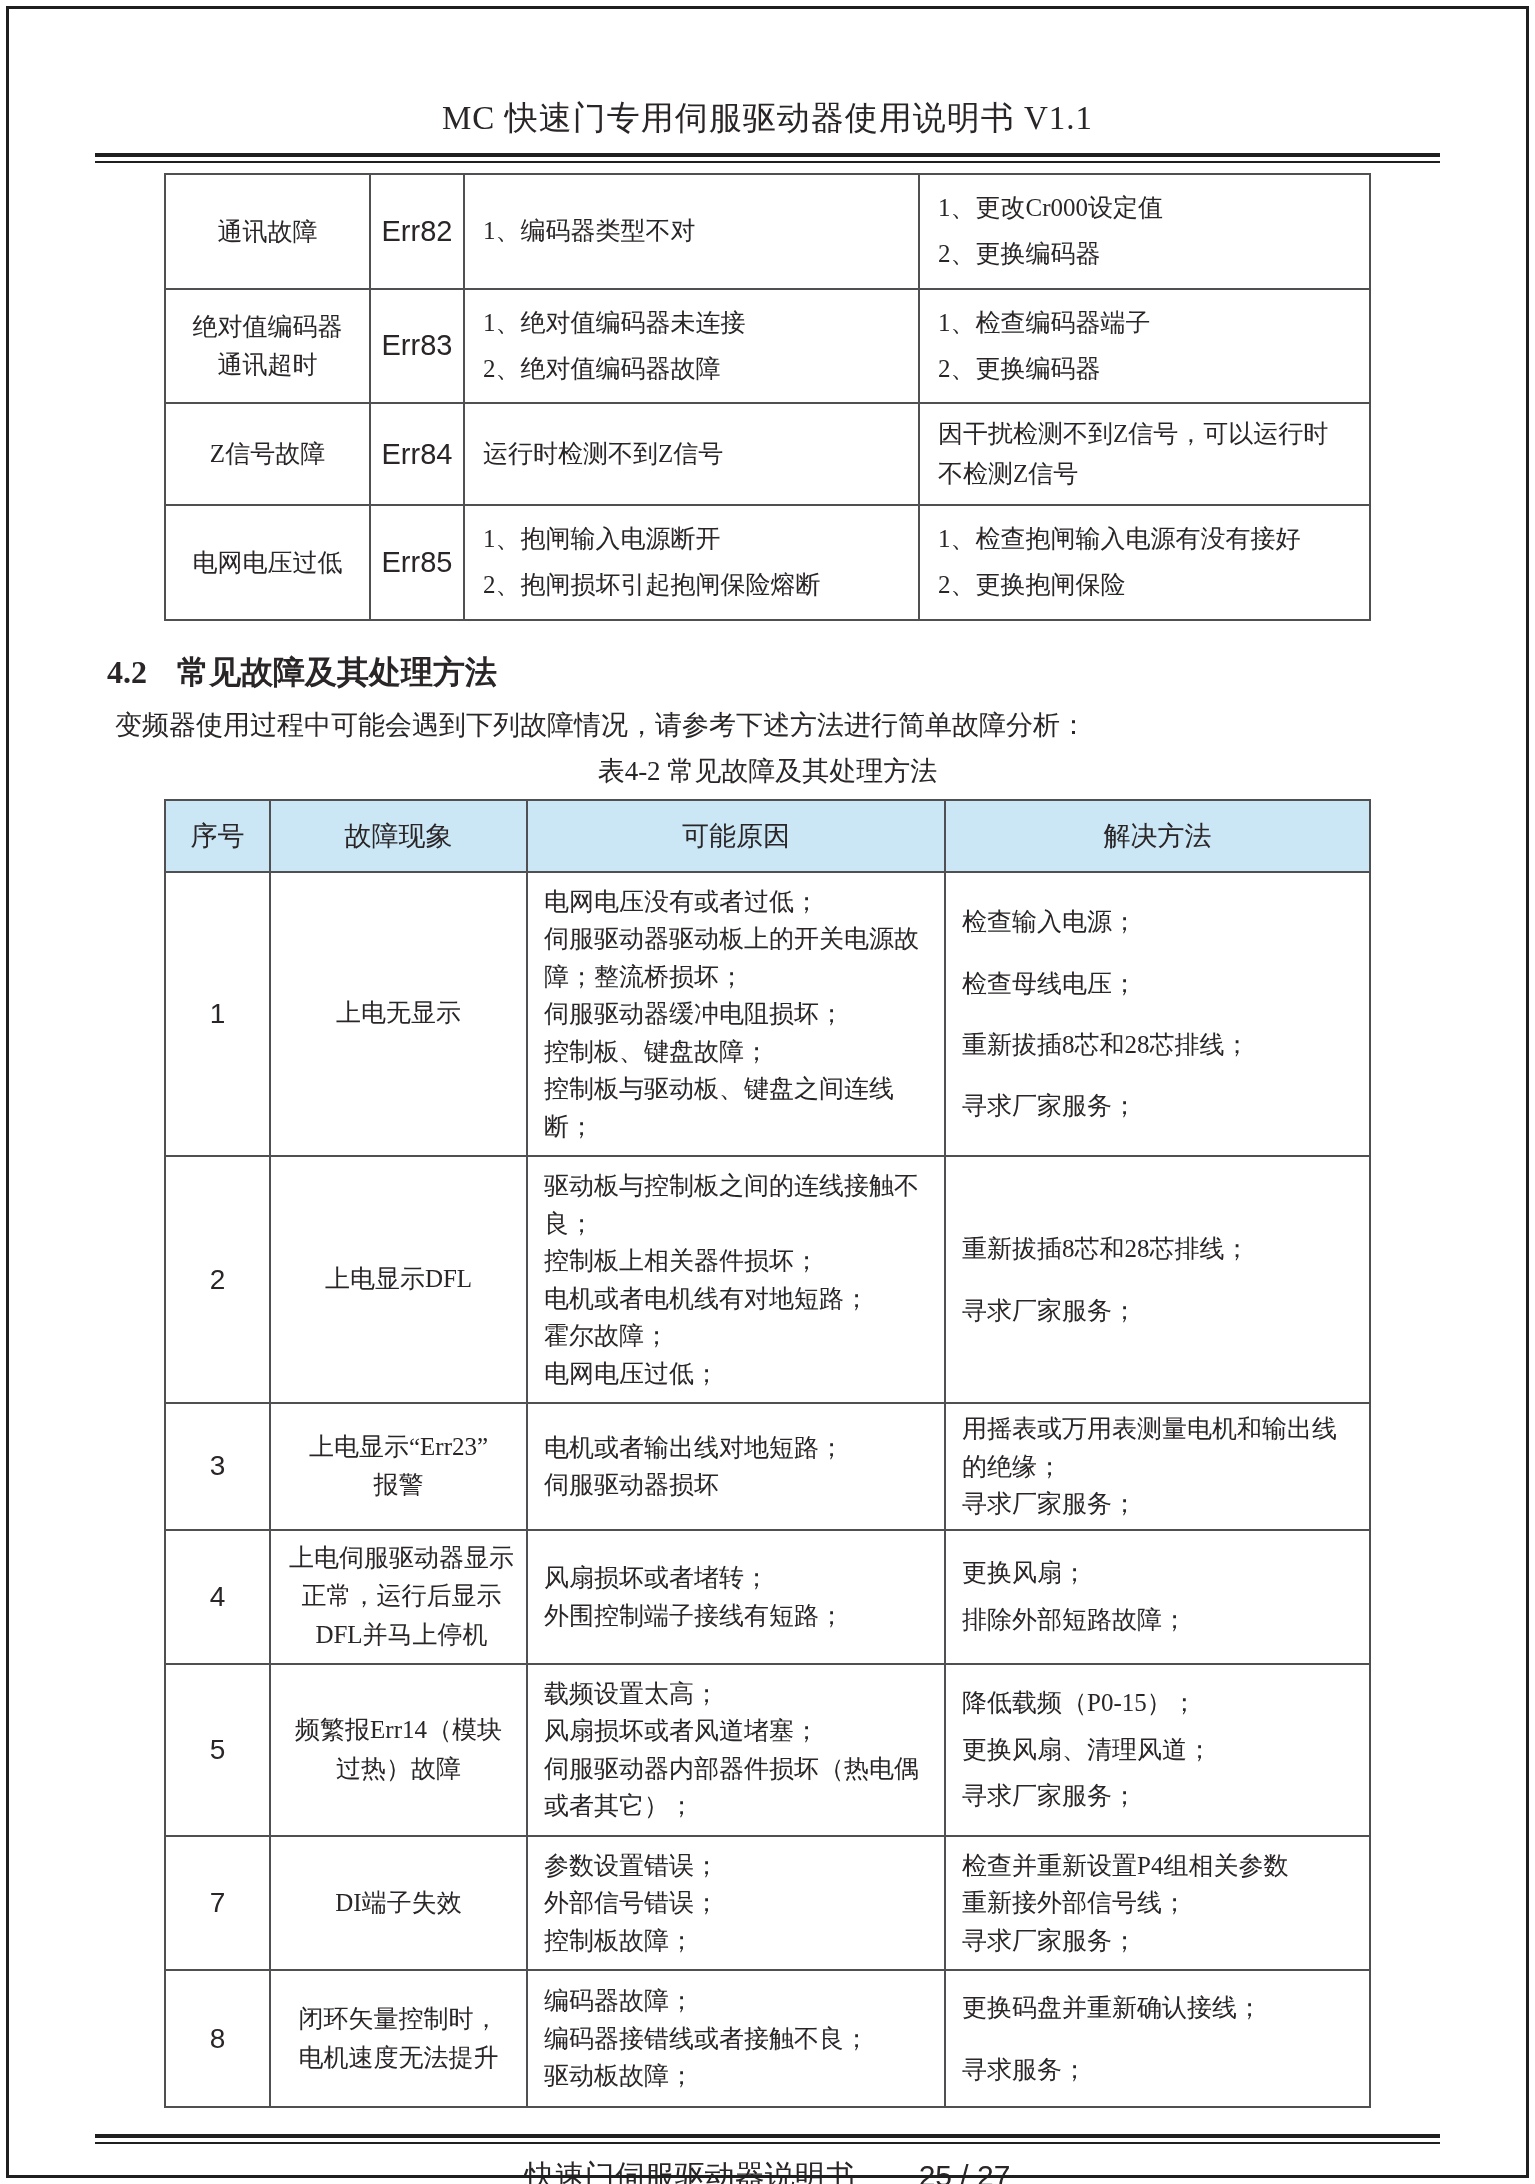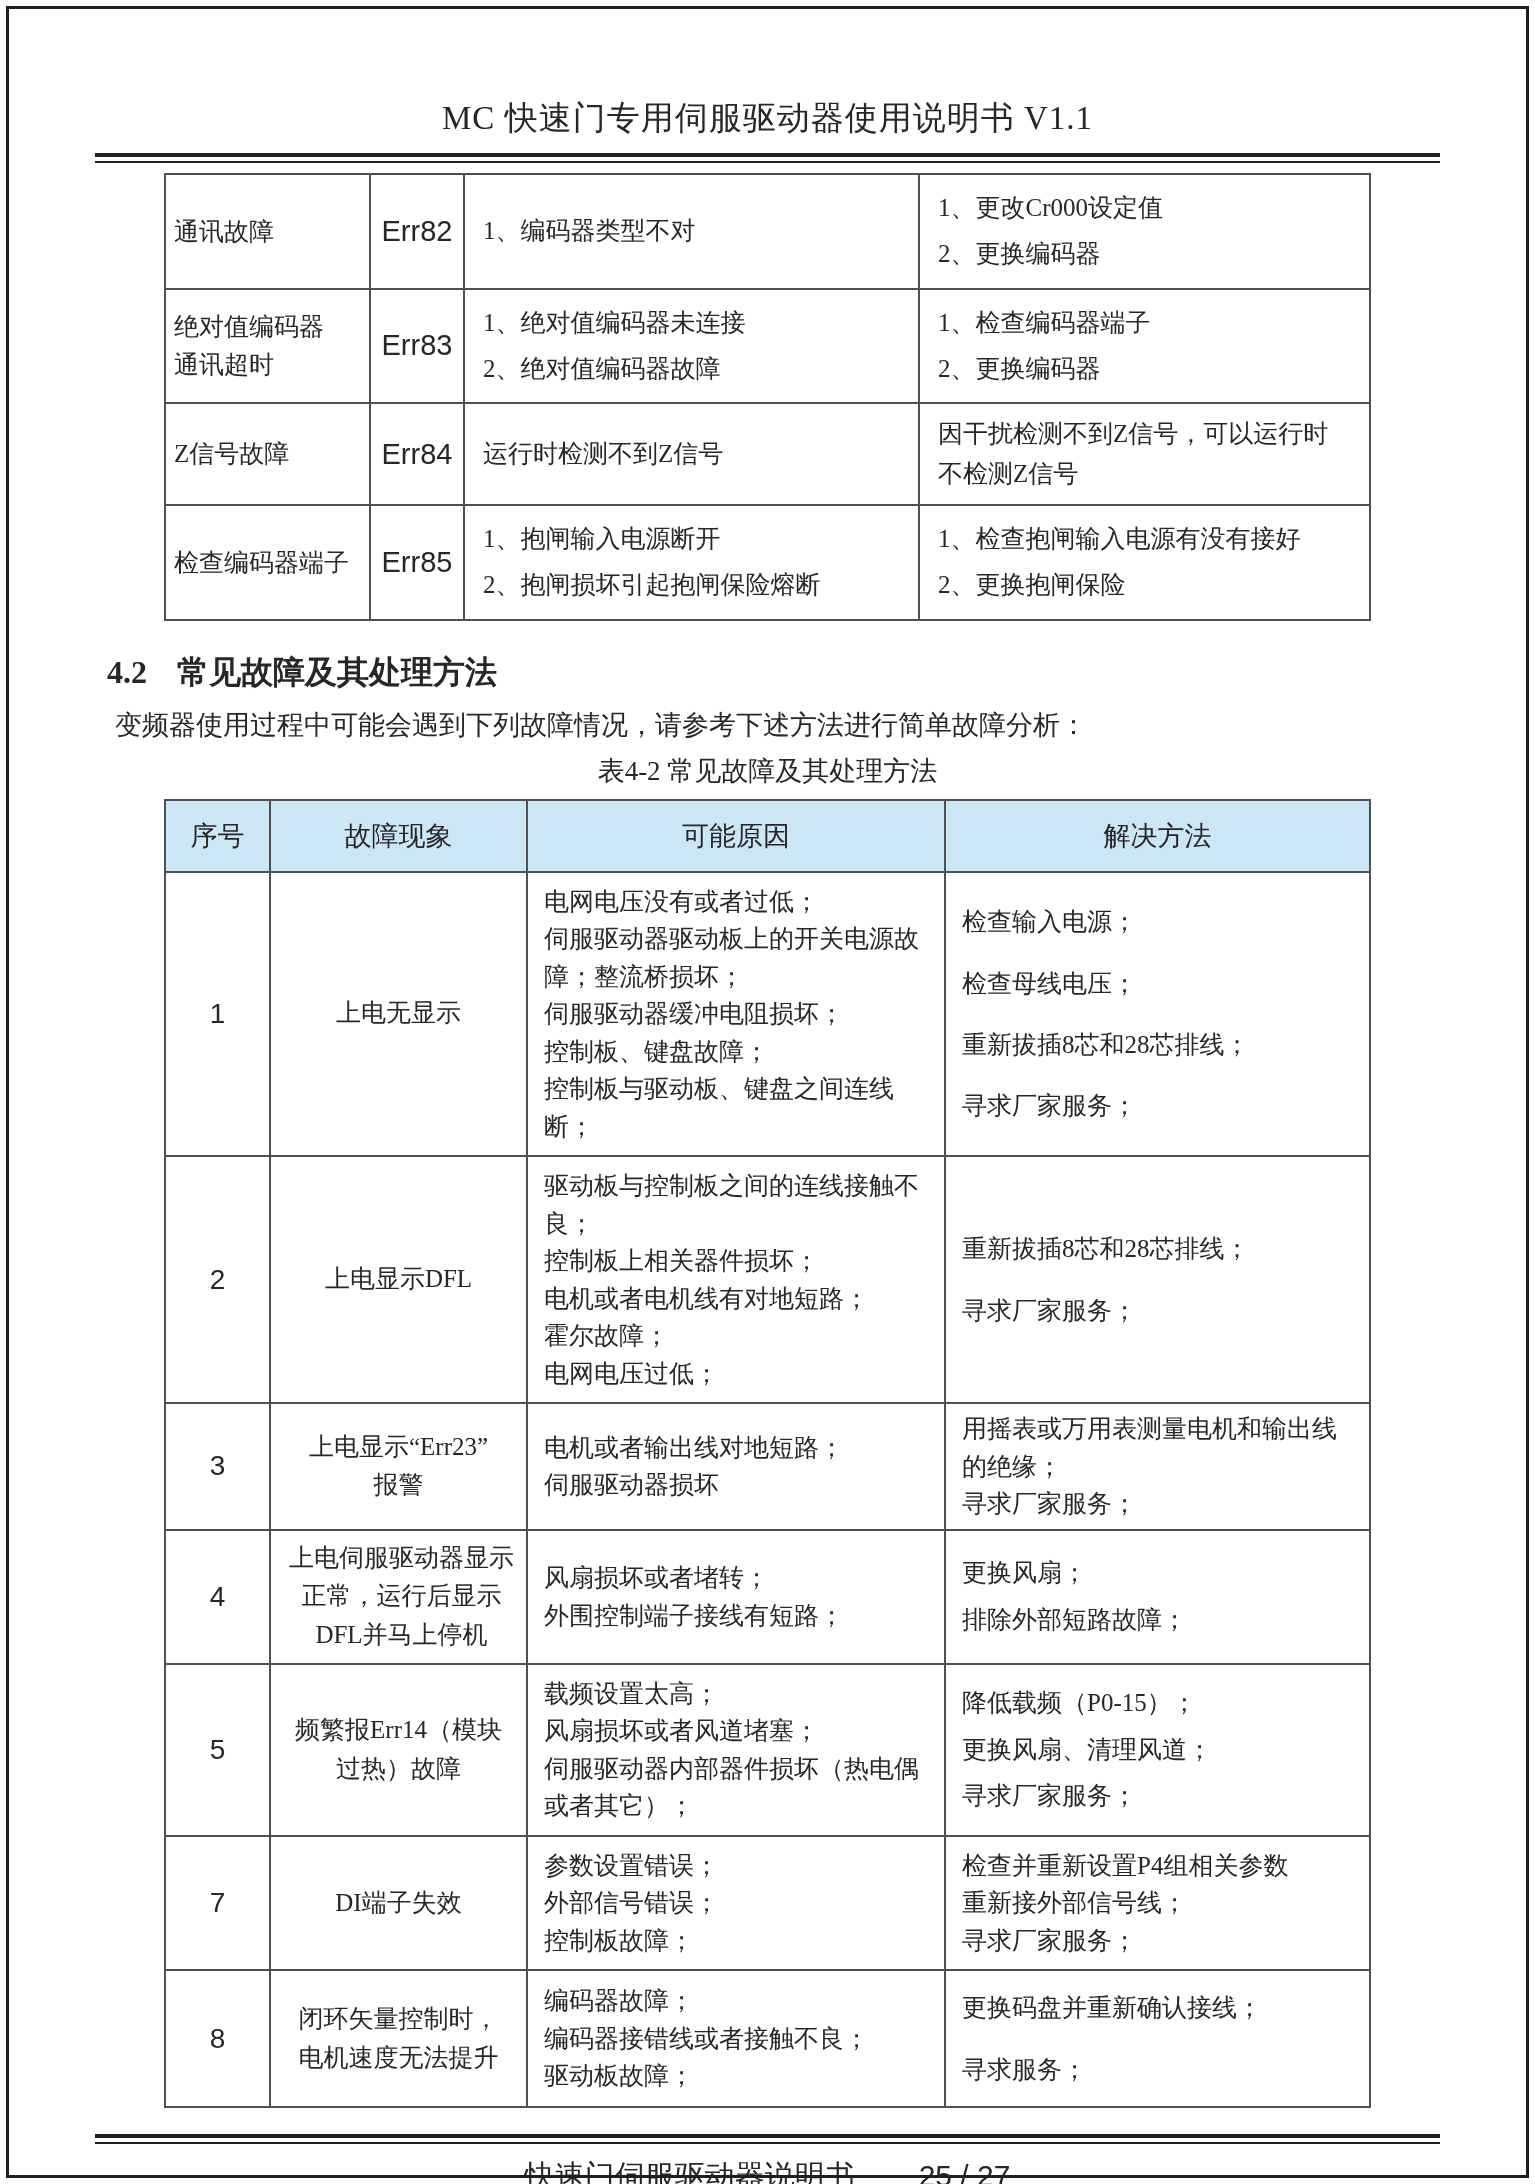--- a/index.html
+++ b/index.html
@@ -32,21 +32,21 @@
     border-top:4px solid #1f1f1f;
     border-bottom:2px solid #1f1f1f;
   }
 
   
   table { border-collapse:collapse; table-layout:fixed; margin:0 auto; }
   td, th { border:2px solid #505052; vertical-align:middle; font-size:25px; overflow:hidden; }
 
   
   .err-table { width:1205px; margin-top:10px; }
-  .err-table .c-name { text-align:left; white-space:pre-line; line-height:1.5; padding:6px 8px;font-family:Liberation Serif, serif; }
+  .err-table .c-name { text-align:center; white-space:pre-line; line-height:1.5; padding:6px 8px;font-family:Liberation Serif, serif; }
   .err-table .c-code { text-align:center; font-family:"Liberation Sans",sans-serif; font-size:29px; padding:6px 4px; }
   .err-table .c-cause, .err-table .c-sol { white-space:pre-line; line-height:1.85; padding:10px 18px; }
   .err-table .compact { line-height:1.6; }
 
   
   .section-heading { margin:30px 0 0 12px; font-size:32px; font-weight:bold; }
   .section-heading .sec-num { margin-right:30px; }
   .intro { margin:12px 0 0 20px; font-size:27px; }
   .caption { margin-top:10px; text-align:center; font-size:27px; }
 
@@ -107,21 +107,21 @@
         <td class="c-sol">1、检查编码器端子
 2、更换编码器</td>
       </tr>
       <tr>
         <td class="c-name">Z信号故障</td>
         <td class="c-code">Err84</td>
         <td class="c-cause compact">运行时检测不到Z信号</td>
         <td class="c-sol compact">因干扰检测不到Z信号，可以运行时不检测Z信号</td>
       </tr>
       <tr>
-        <td class="c-name">检查编码器端子</td>
+        <td class="c-name">电网电压过低</td>
         <td class="c-code">Err85</td>
         <td class="c-cause">1、抱闸输入电源断开
 2、抱闸损坏引起抱闸保险熔断</td>
         <td class="c-sol">1、检查抱闸输入电源有没有接好
 2、更换抱闸保险</td>
       </tr>
     </tbody>
   </table>
 
   <div class="section-heading">

